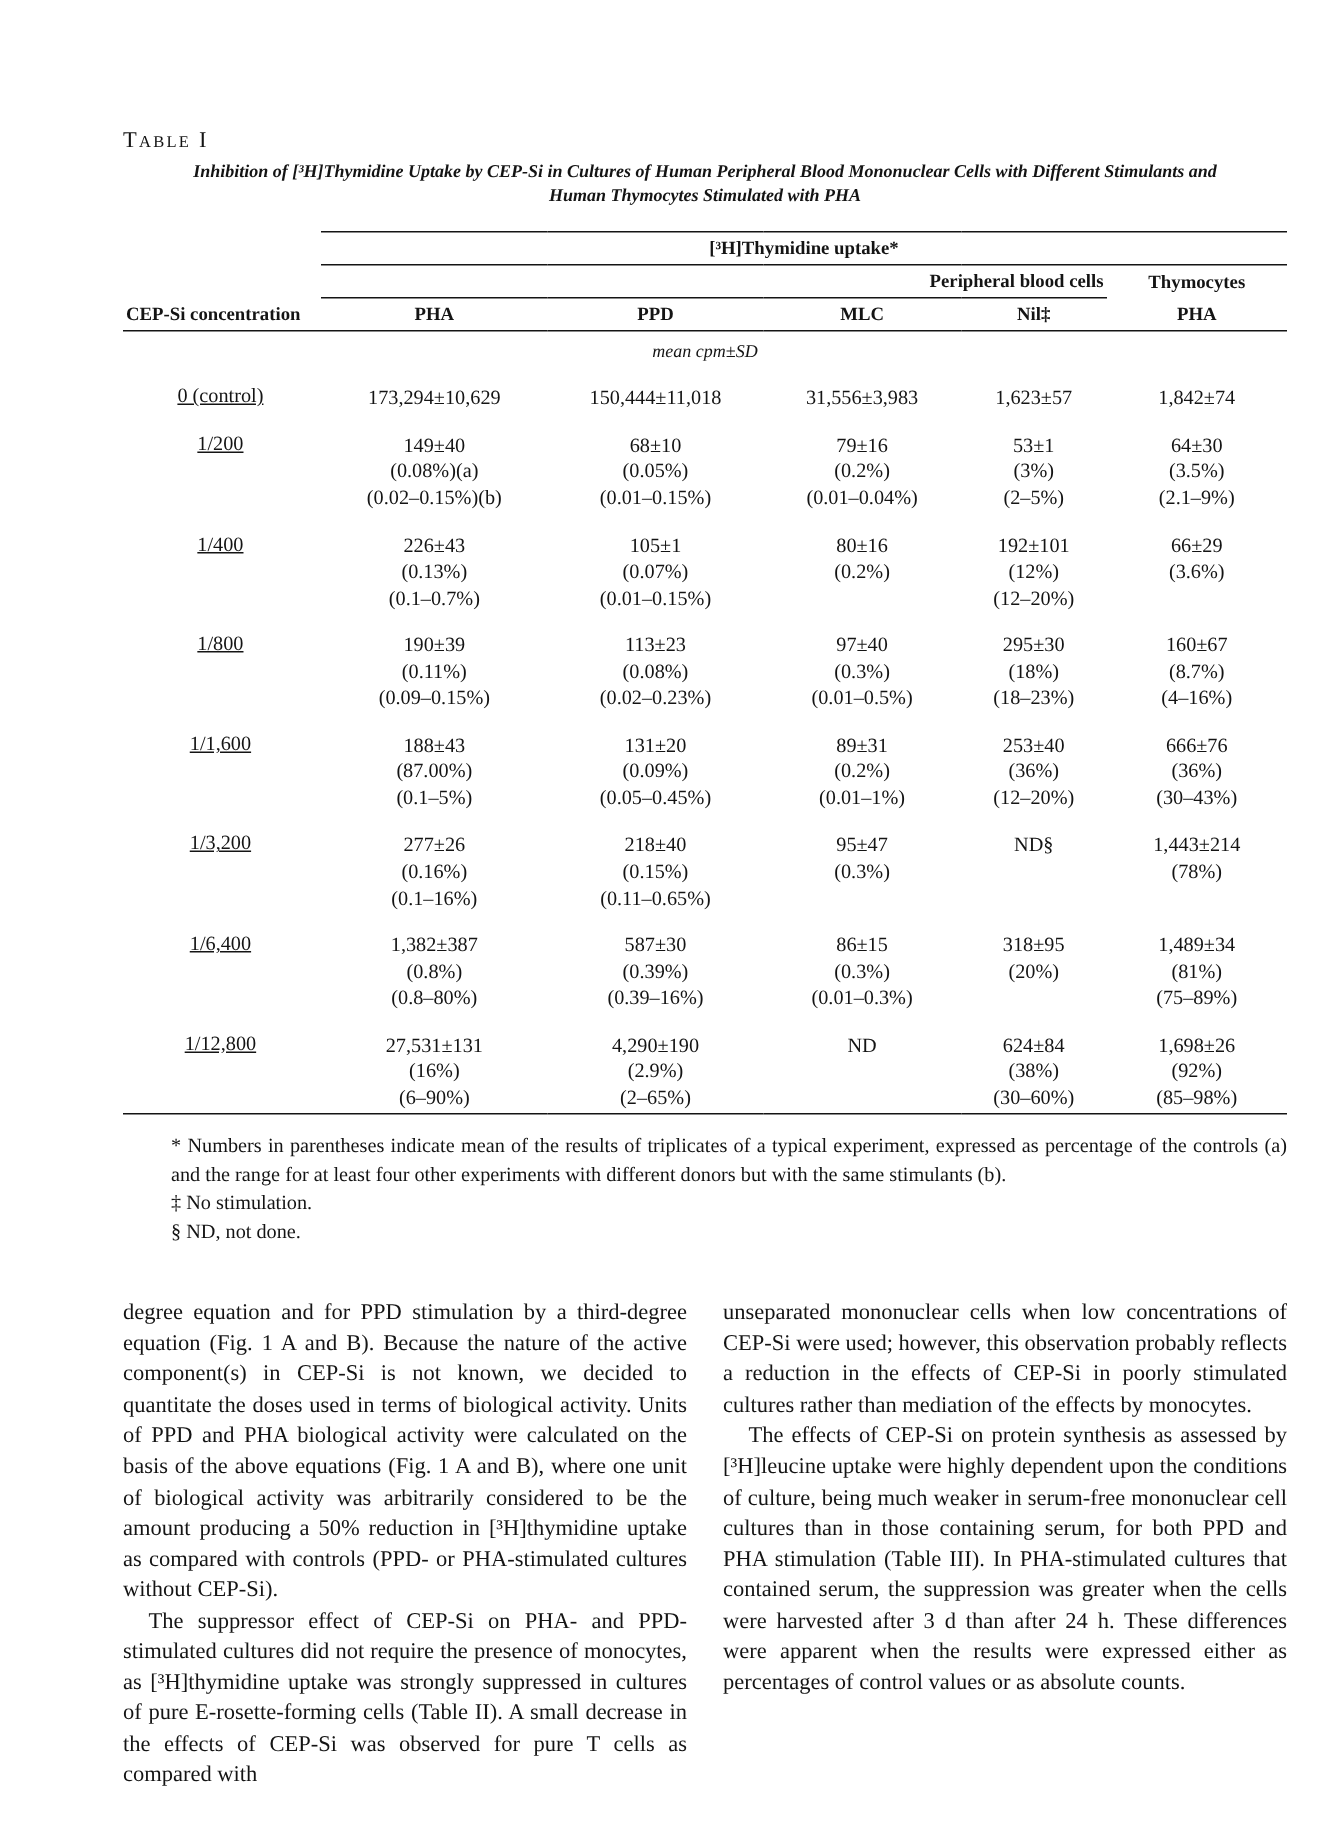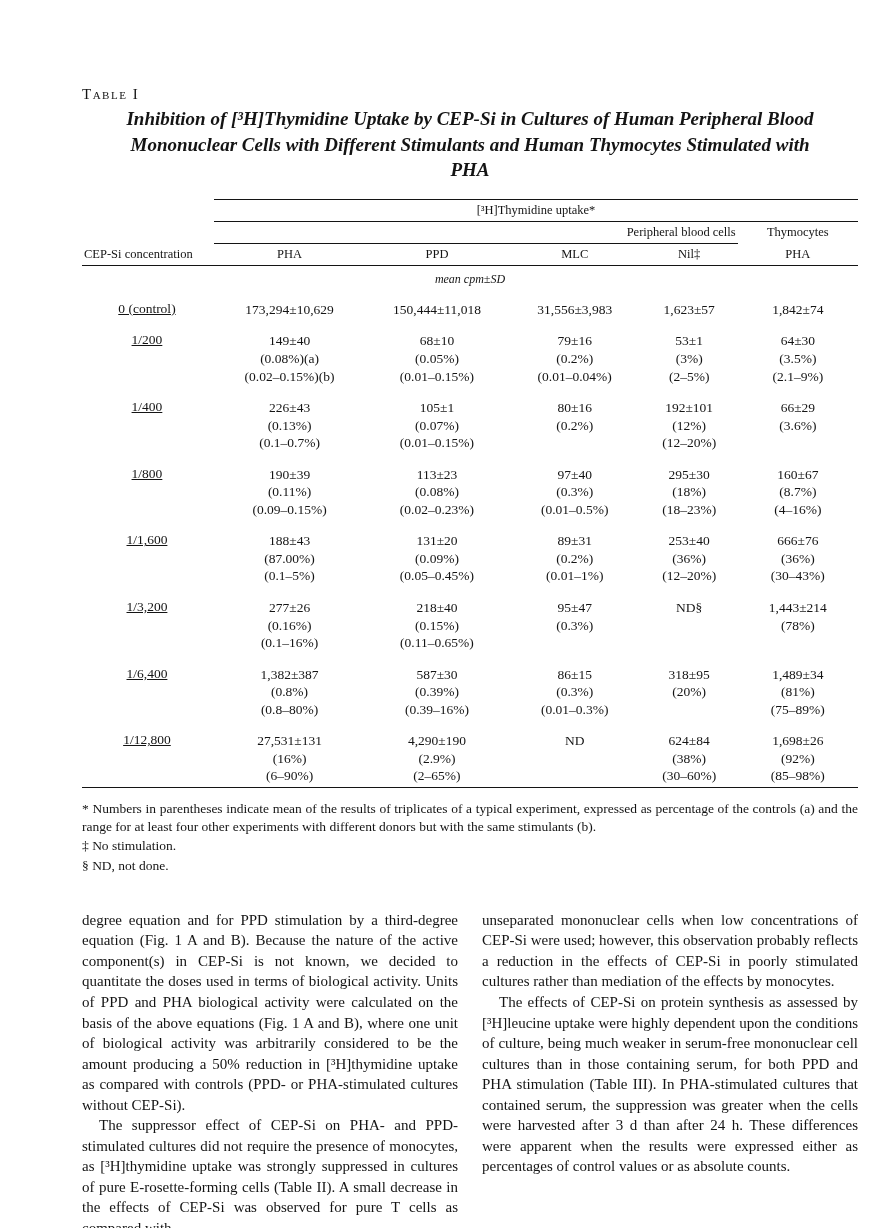--- a/index.html
+++ b/index.html
@@ -20,33 +20,33 @@
     text-align: left;
     font-variant: small-caps;
     letter-spacing: 1.5px;
     font-size: 15px;
     margin: 0 0 3px 0;
   }
   .table-caption {
     text-align: center;
     font-weight: bold;
     font-style: italic;
-    font-size: 19px;
+    font-size: 12px;
     line-height: 1.35;
     max-width: 720px;
     margin: 0 auto 16px auto;
   }
   table.results {
     width: 100%;
     border-collapse: collapse;
     font-size: 13.5px;
     border-bottom: 1.4px solid #141414;
   }
   table.results th {
-    font-weight: normal;
+    font-weight: bold;
     font-size: 12.5px;
     padding: 3px 2px;
   }
   th.conc-head {
     text-align: left;
     vertical-align: bottom;
     padding-bottom: 6px;
     width: 17%;
   }
   th.uptake-head {
@@ -80,21 +80,21 @@
     white-space: nowrap;
     text-decoration: underline;
   }
   td.data-cell {
     text-align: center;
     vertical-align: top;
     padding: 12px 3px 2px 3px;
     line-height: 1.3;
   }
   
-  .footnotes { margin-top: 12px; }
+  .footnotes { margin-top: 12px; margin-left: 32px; }
   .footnote {
     margin: 0 0 1px 0;
     font-size: 13.5px;
     line-height: 1.35;
     text-align: justify;
   }
   
   .body-columns {
     display: flex;
     gap: 24px;

